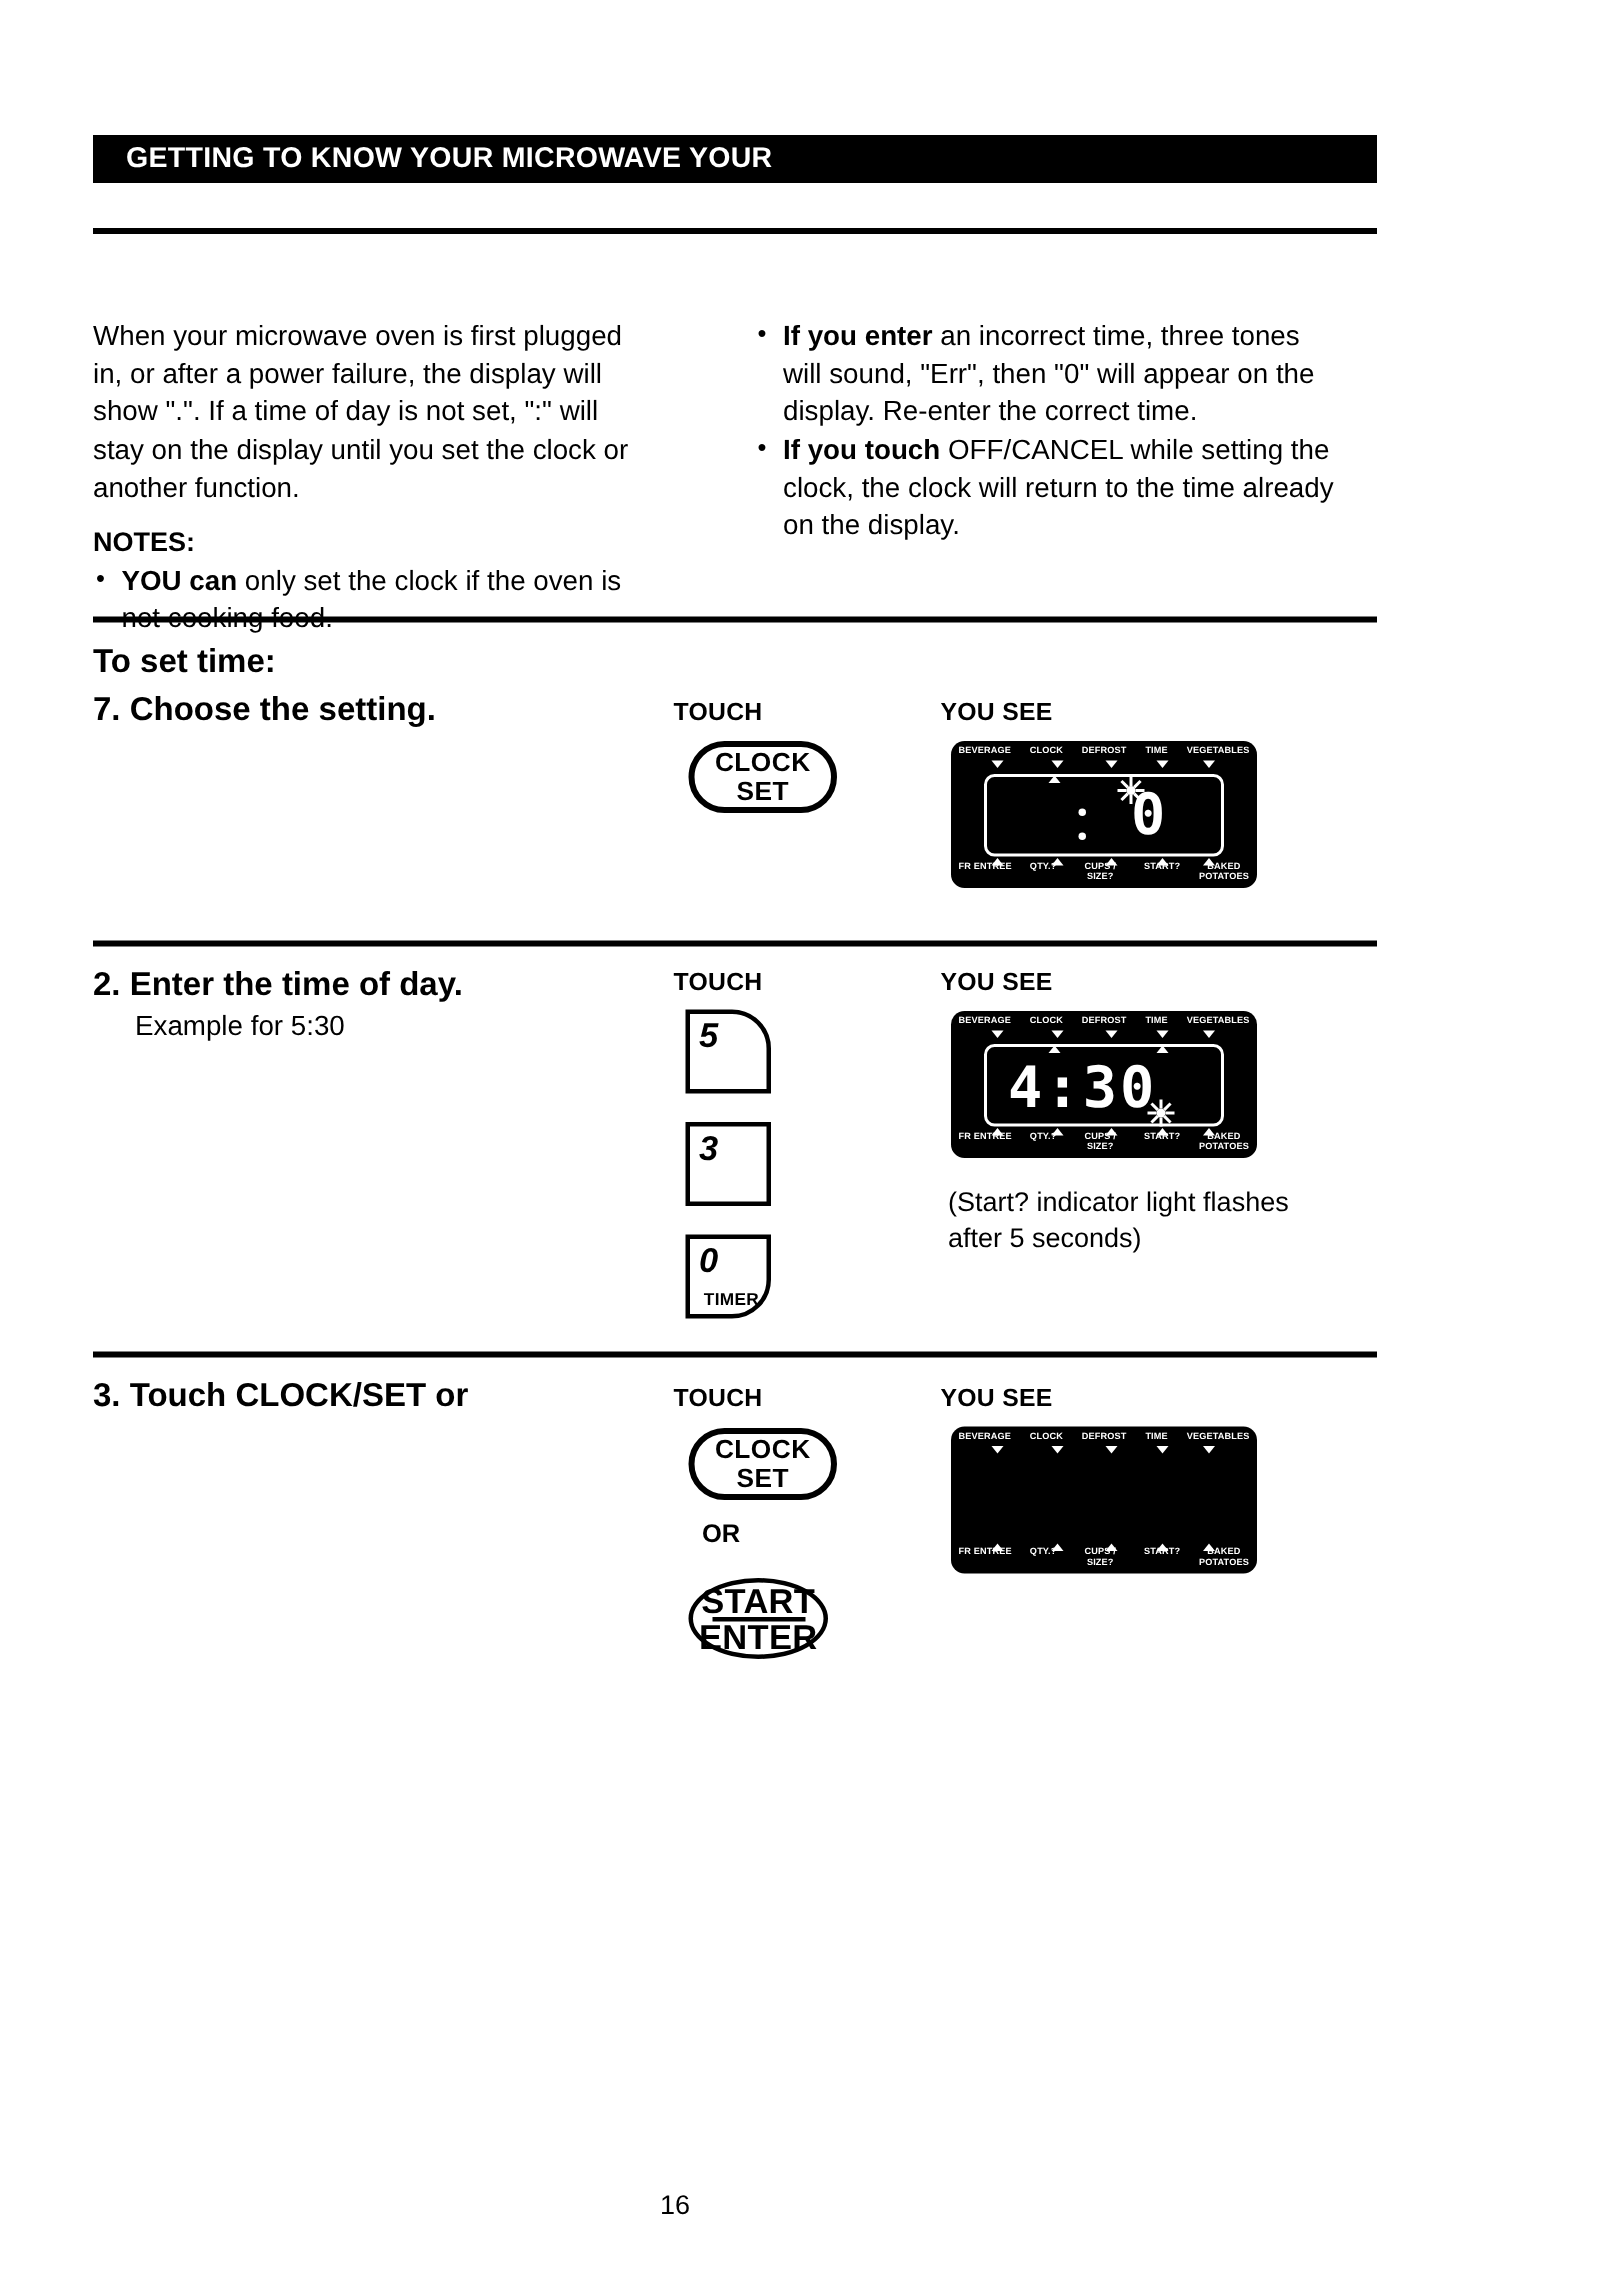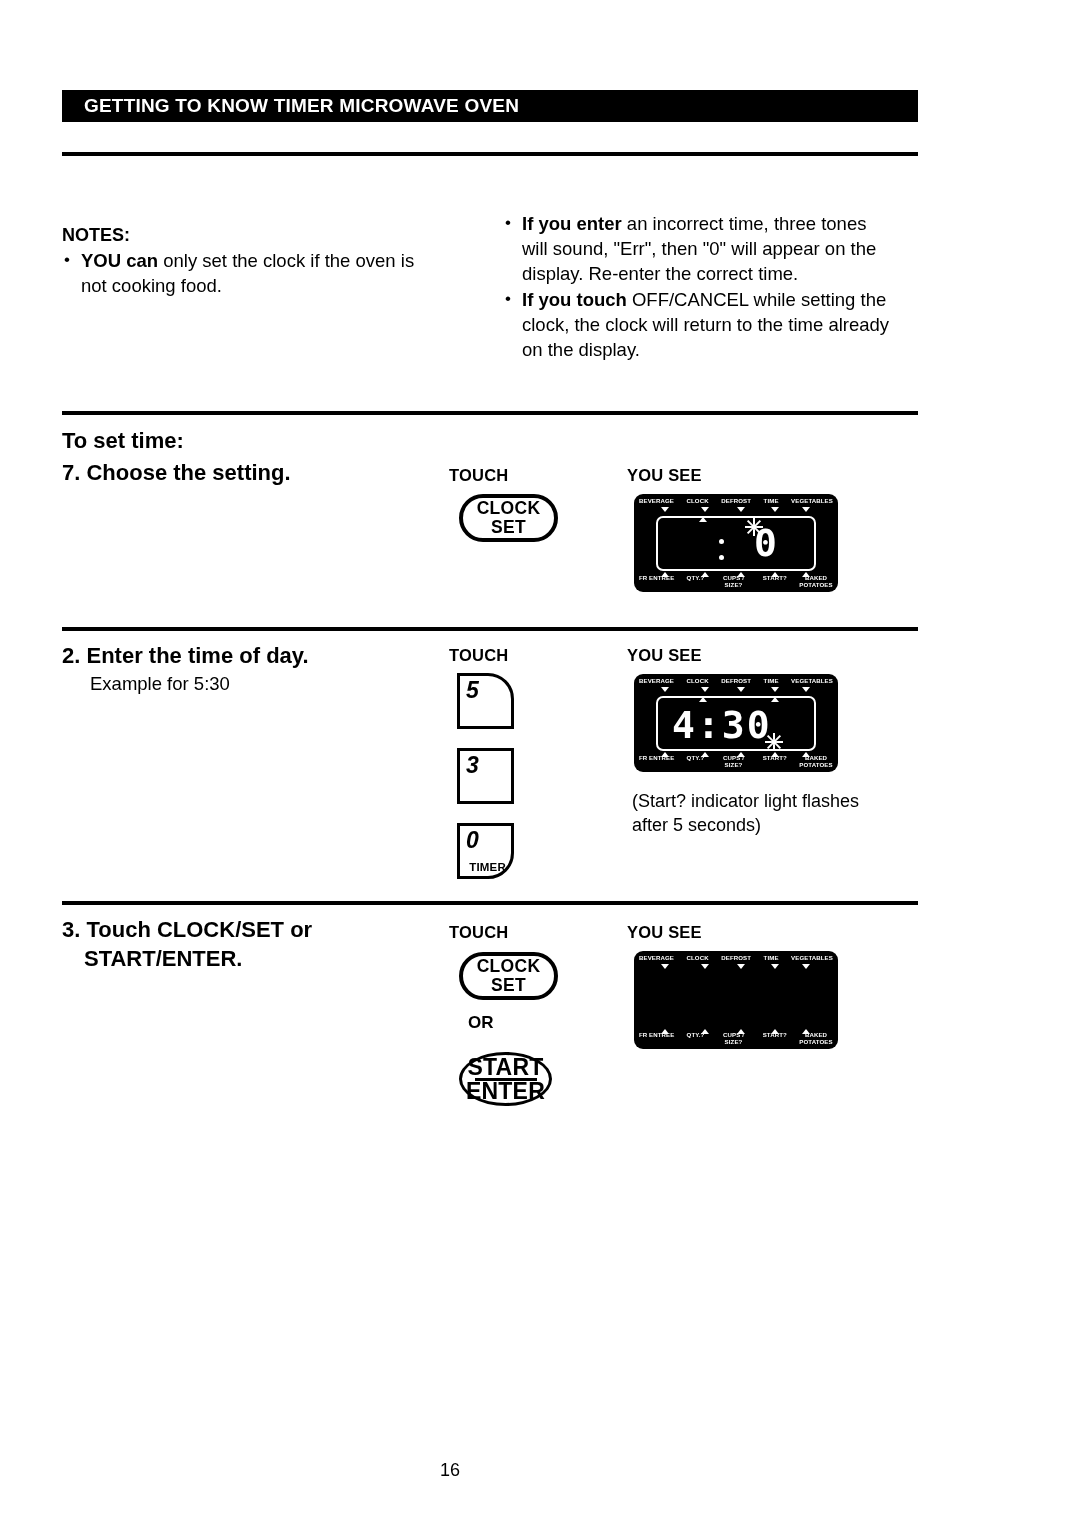--- a/index.html
+++ b/index.html
@@ -330,27 +330,28 @@
     text-align: center;
     font-size: 18px;
   }
 </style>
 </head>
 <body>
 
 <div class="page">
 
   <div class="banner">
-    <div class="banner-text">GETTING TO KNOW TIMER MICROWAVE OVEN</div>
+    <div class="banner-text">GETTING TO KNOW YOUR MICROWAVE YOUR</div>
   </div>
 
   <div class="rule rule-title"></div>
 
 
   <div class="col col-left">
+    <div>When your microwave oven is first plugged in, or after a power failure, the display will show ".". If a time of day is not set, ":" will stay on the display until you set the clock or another function.</div>
     <div class="notes-head">NOTES:</div>
     <ul class="bullets">
       <li>
         <span class="b">YOU can</span><span> only set the clock if the oven is not cooking food.</span>
       </li>
     </ul>
   </div>
 
   <div class="col col-right">
     <ul class="bullets">
@@ -493,21 +494,20 @@
       <div class="lbl two">BAKED POTATOES</div>
     </div>
   </div>
 
   <div class="caption">(Start? indicator light flashes after 5 seconds)</div>
 
   <div class="rule rule-s3"></div>
 
   <div class="step-head step3-head">
     <span>3. Touch CLOCK/SET or</span>
-    <span class="ind">START/ENTER.</span>
   </div>
 
   <div class="colhead touch3">TOUCH</div>
   <div class="colhead yousee3">YOU SEE</div>
 
   <div class="pillbtn btn-clockset3">
     <span>CLOCK</span>
     <span>SET</span>
   </div>
 

